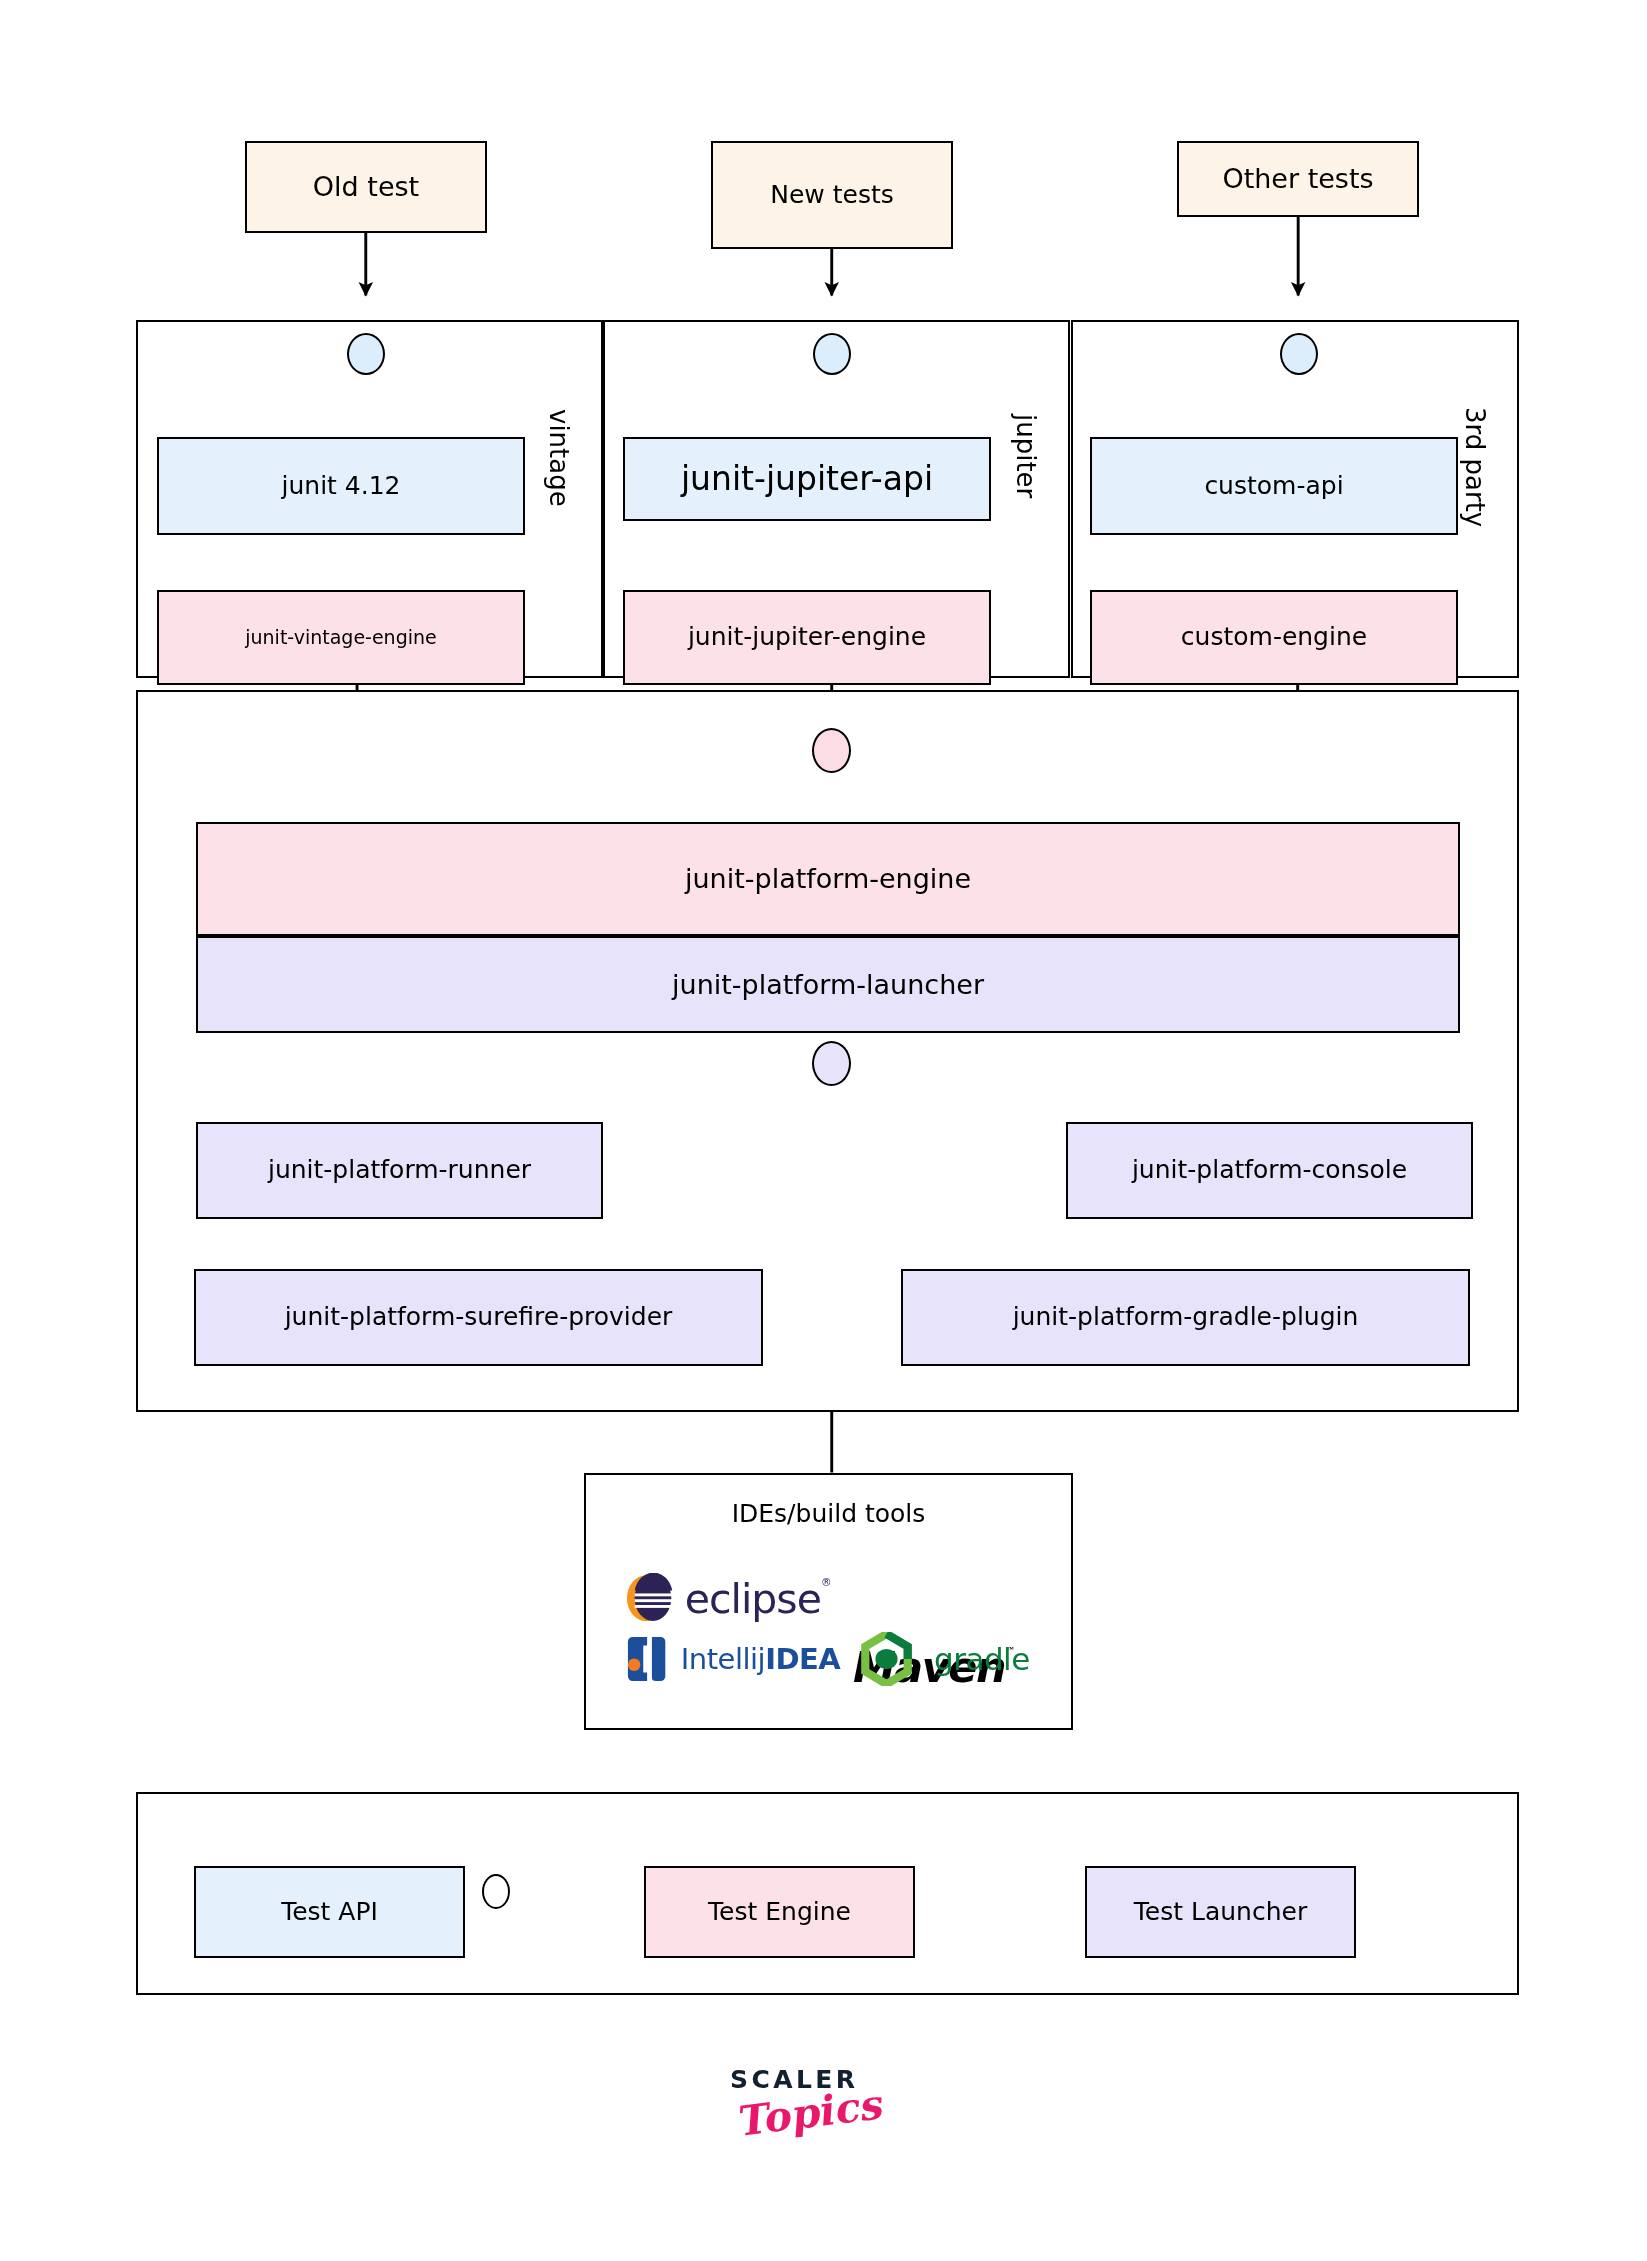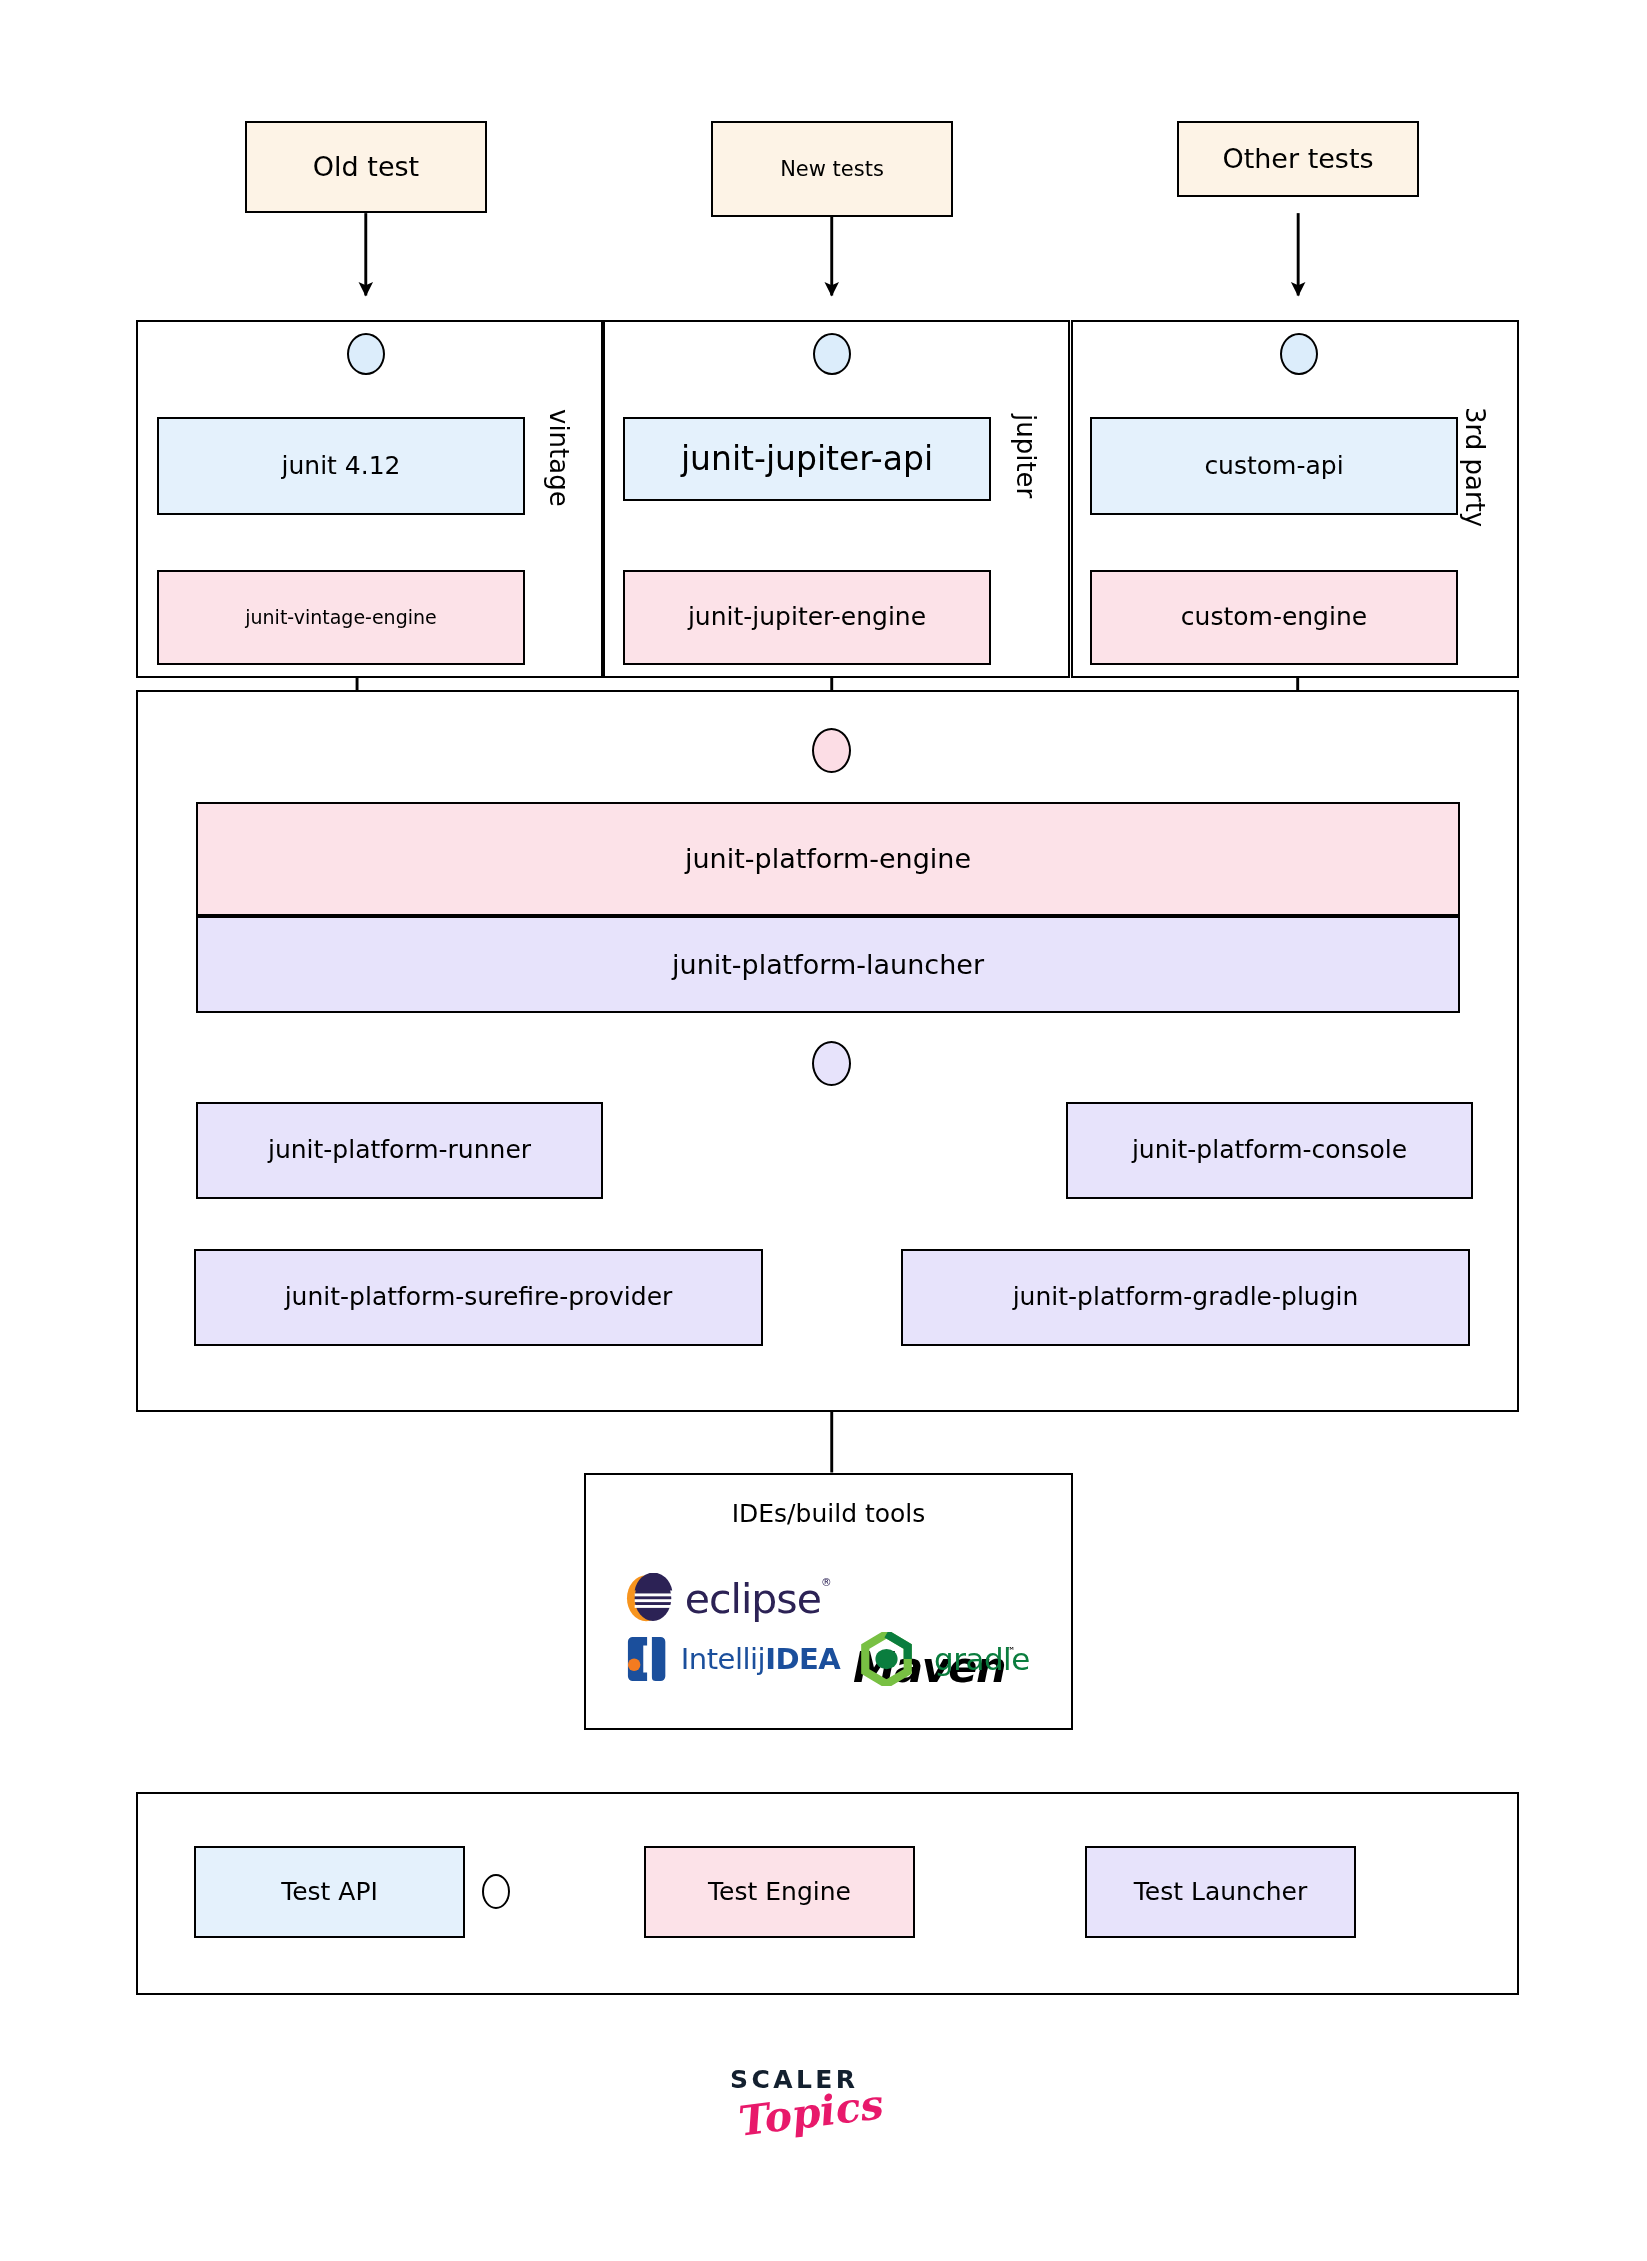--- a/index.html
+++ b/index.html
@@ -1,21 +1,21 @@
 <!DOCTYPE html>
 <html style="font-size:7.8px"><head>
 <meta charset="utf-8">
 <style>
   html,body{margin:0;padding:0;background:#ffffff;}
   body{font-family:"DejaVu Sans","Liberation Sans",sans-serif;}
   #stage{position:relative;width:1647px;height:2261px;background:#fff;overflow:hidden;}
 
   .box{position:absolute;box-sizing:border-box;border:2.4px solid #000;
        display:flex;align-items:center;justify-content:center;text-align:center;
-       font-family:"DejaVu Sans","Liberation Sans",sans-serif;color:#000;line-height:1.15;}
+       font-family:"DejaVu Sans","Liberation Sans",sans-serif;color:#000;line-height:1.15;margin-top:20px;}
   .cream{background:#fdf3e6;}
   .api{background:#e4f1fc;}
   .engine{background:#fce2e8;}
   .launcher{background:#e7e3fb;}
 
   .grp{position:absolute;box-sizing:border-box;border:2.4px solid #000;background:#fff;}
 
   .vlabel{position:absolute;font-family:"DejaVu Sans","Liberation Sans",sans-serif;
           color:#000;white-space:nowrap;transform-origin:left top;
           transform:rotate(90deg);}
@@ -106,21 +106,21 @@
     <g stroke="#000" stroke-width="6" fill="none">
       <line x1="1040" y1="3904" x2="1180" y2="3904"></line>
       <line x1="1890" y1="3904" x2="2080" y2="3904" marker-end="url(#ahg)"></line>
       <line x1="2800" y1="3904" x2="3000" y2="3904" marker-end="url(#ah)"></line>
     </g>
   </svg>
 
   <div class="box cream" style="left:245px;top:121px;width:242px;height:92px;font-size:27px;">
     <span>Old test</span>
   </div>
-  <div class="box cream" style="left:711px;top:121px;width:242px;height:96px;font-size:21px;">
+  <div class="box cream" style="left:711px;top:121px;width:242px;height:108px;font-size:25px;">
     <span>New tests</span>
   </div>
   <div class="box cream" style="left:1177px;top:121px;width:242px;height:76px;font-size:27px;">
     <span>Other tests</span>
   </div>
 
   <div class="grp" style="left:136px;top:320px;width:467px;height:358px;"></div>
   <div class="grp" style="left:603px;top:320px;width:467px;height:358px;"></div>
   <div class="grp" style="left:1071px;top:320px;width:448px;height:358px;"></div>
 

